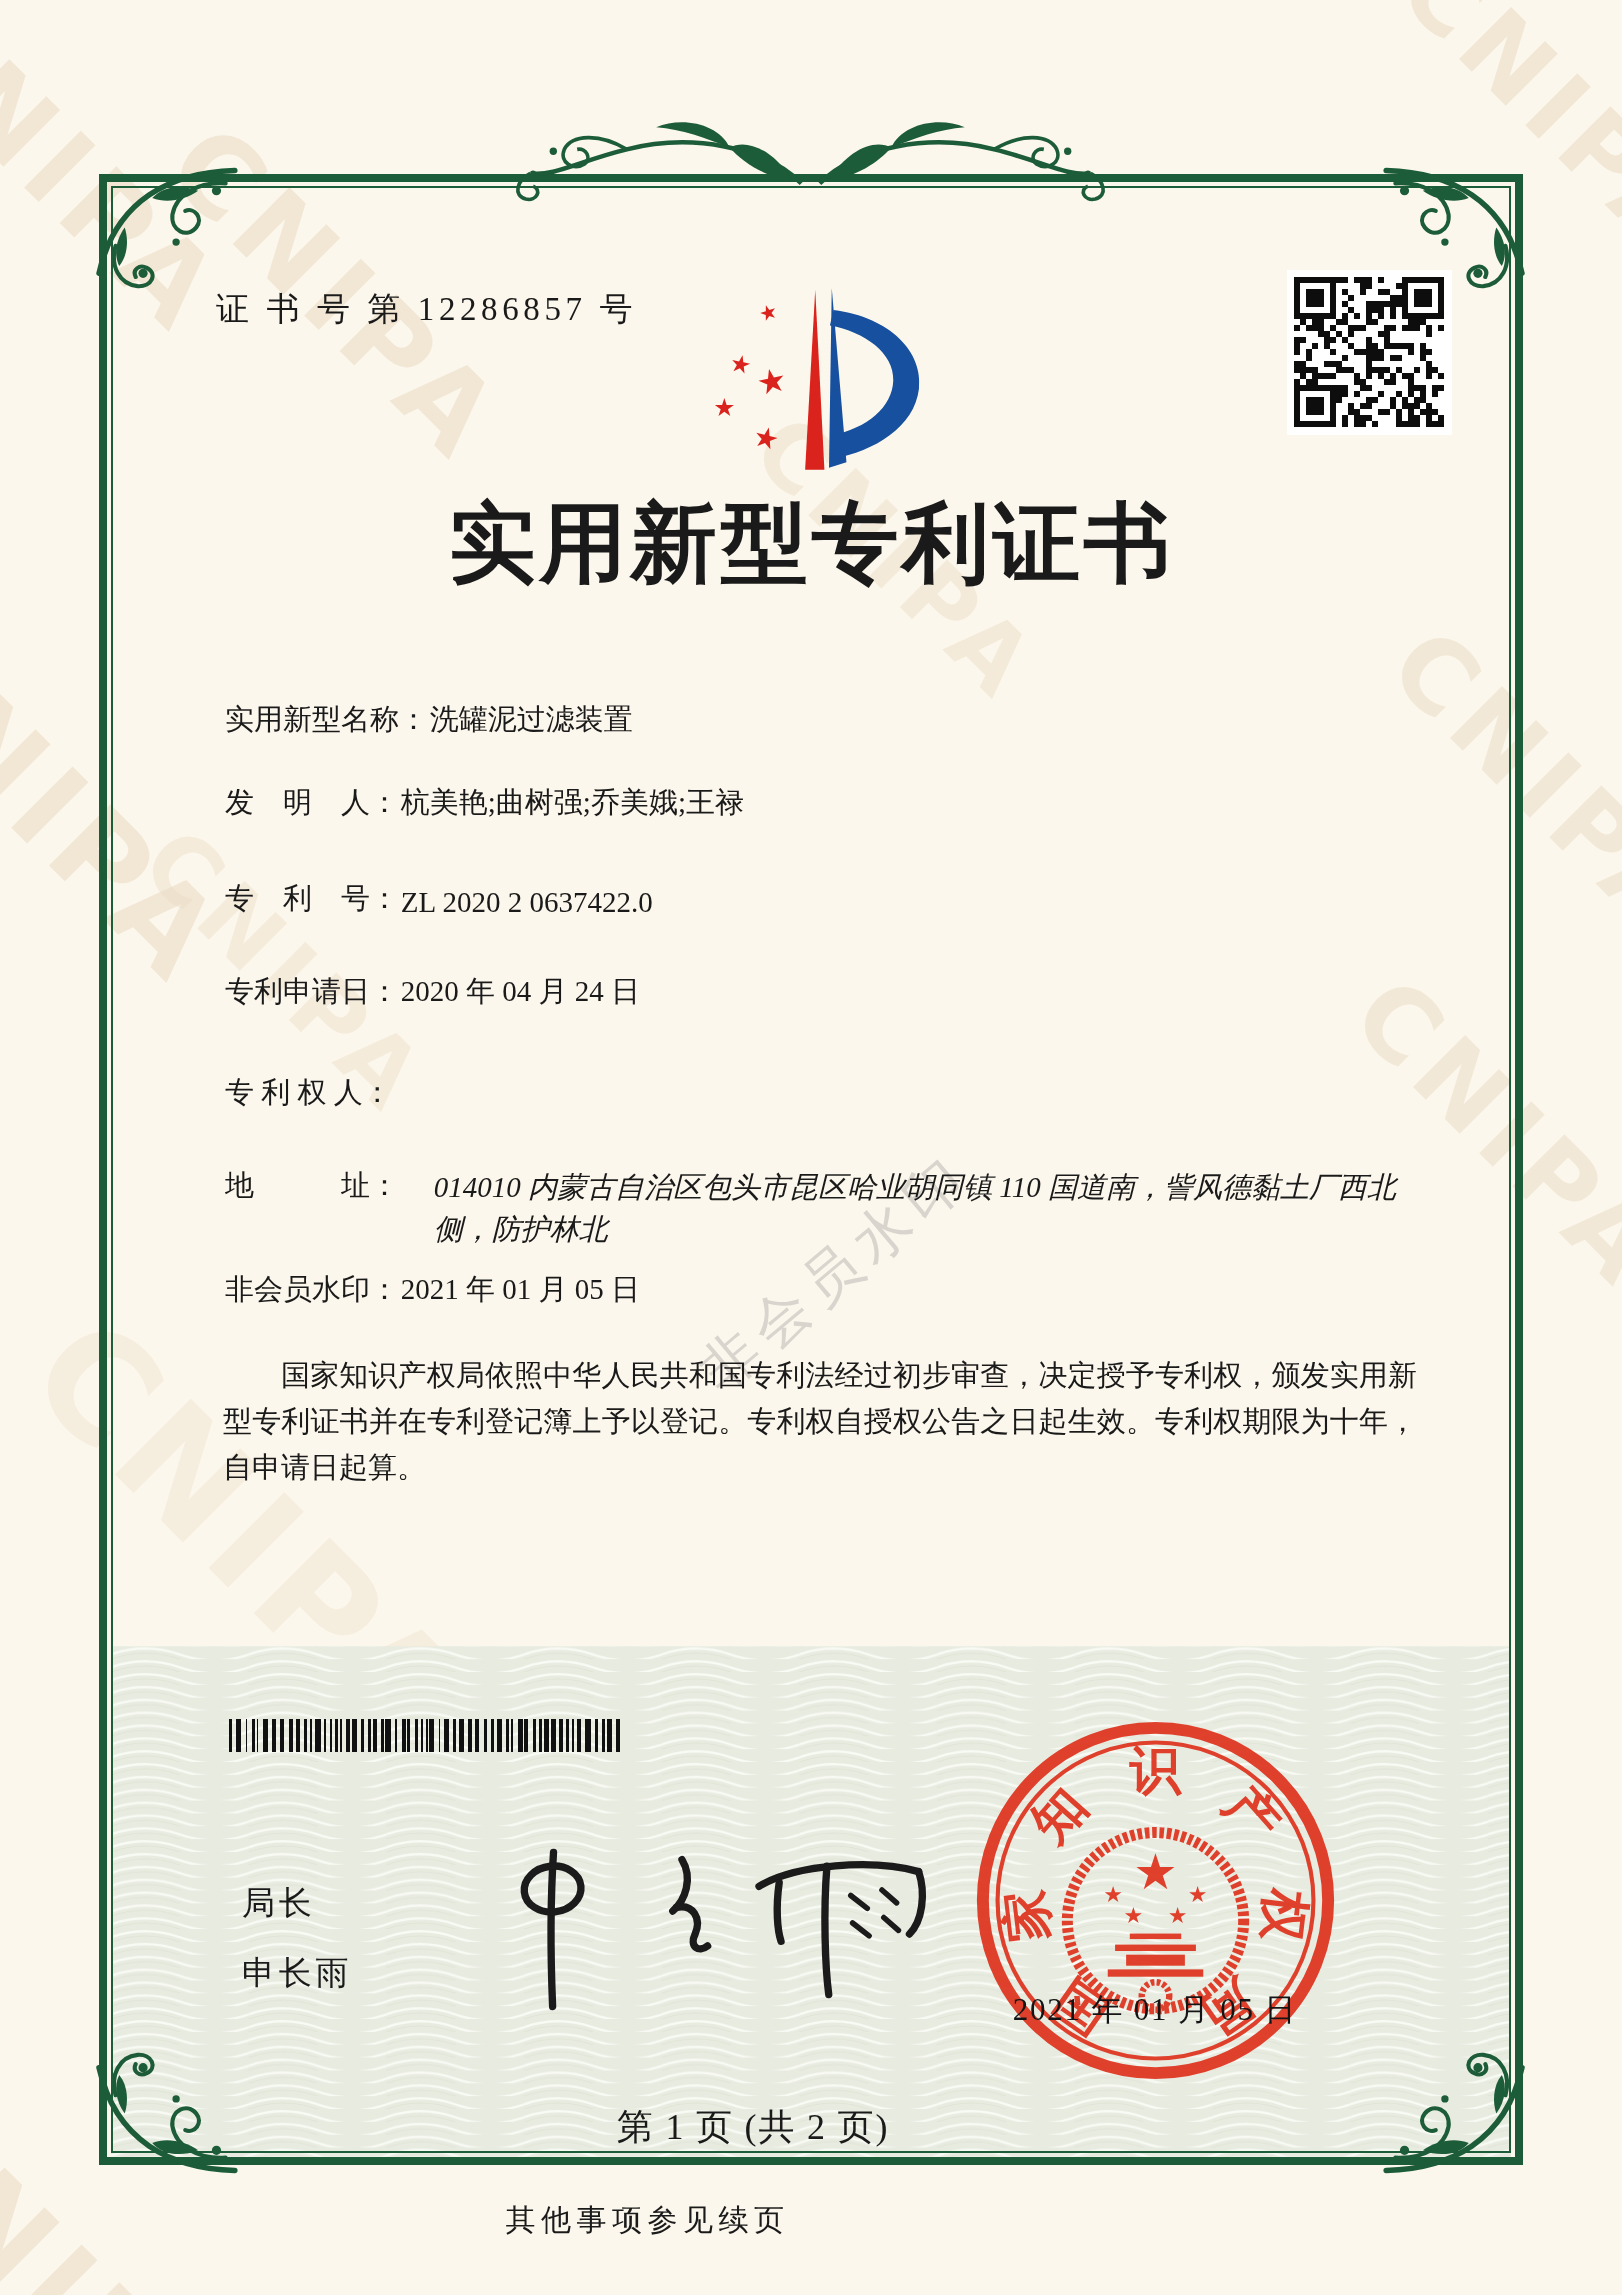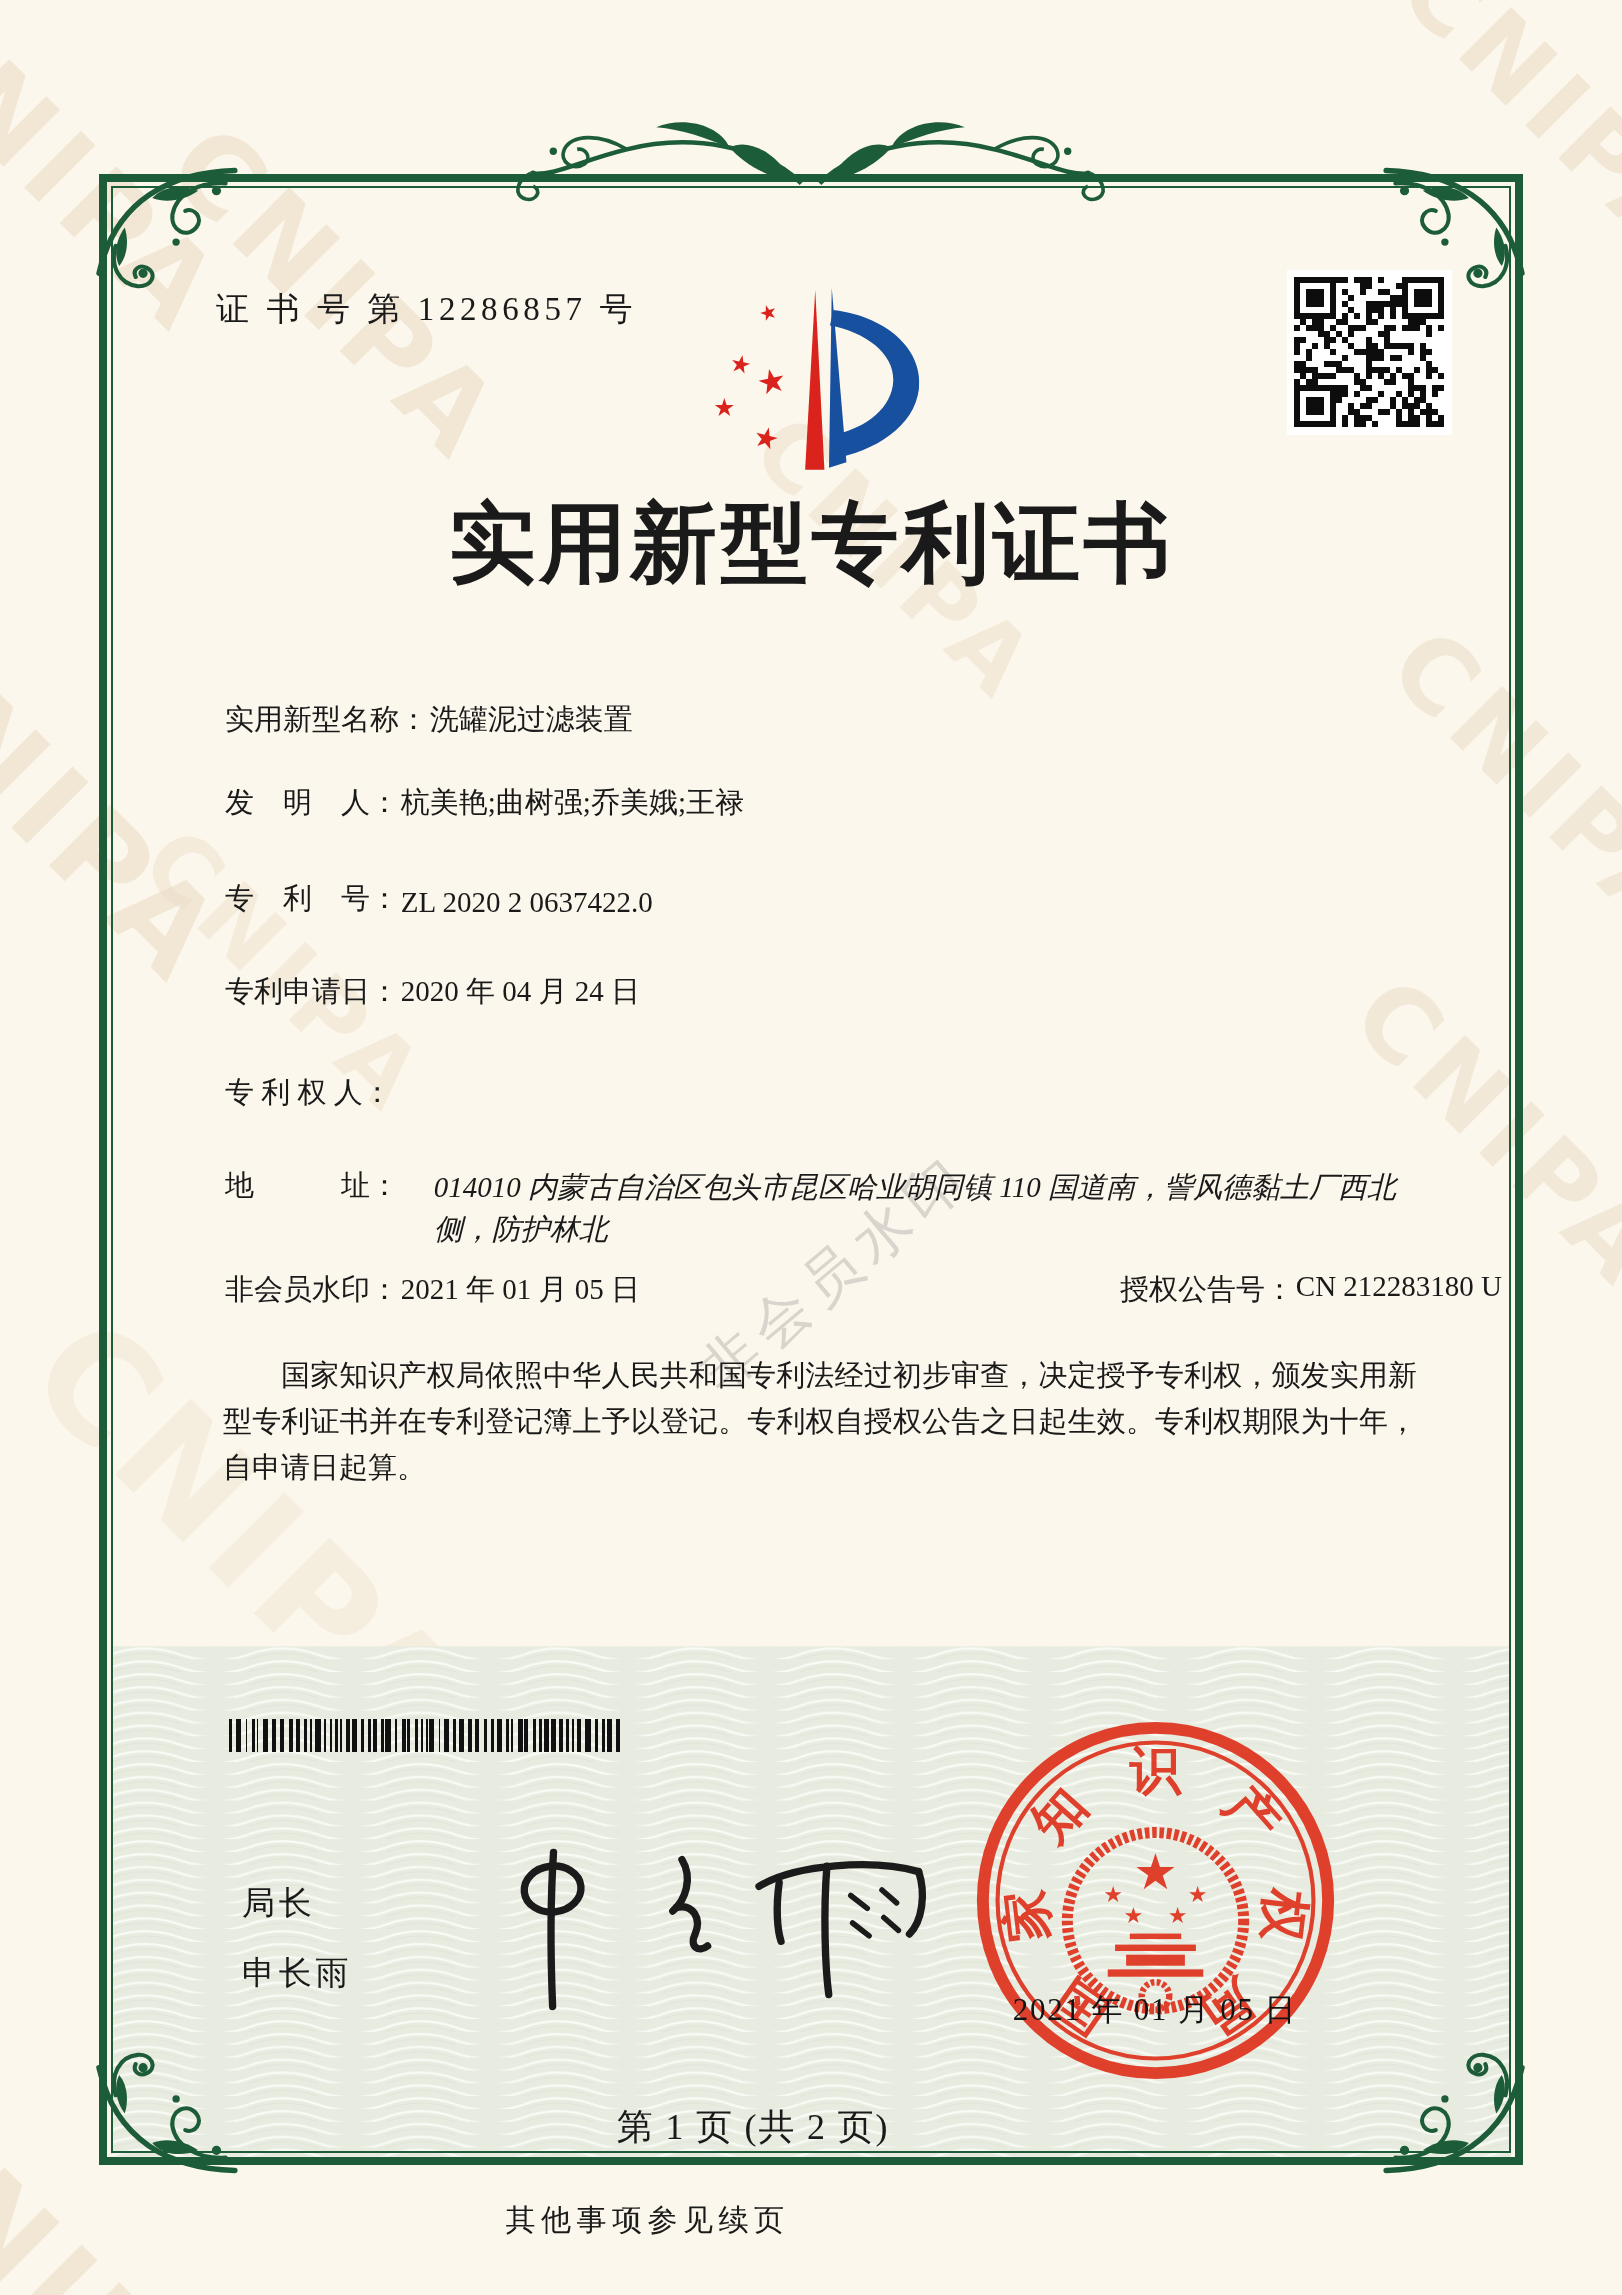--- a/index.html
+++ b/index.html
@@ -793,24 +793,20 @@
 <div class="row" style="top:1073px;gap:10px;">
   <span class="lbl">专 利 权 人：</span>
 </div>
 <div class="row row-address" style="top:1166px;">
   <span class="lbl">地　　　址：</span>
   <span class="val">014010 内蒙古自治区包头市昆区哈业胡同镇 110 国道南，訾风德黏土厂西北侧，防护林北</span>
 </div>
 <div class="row" style="top:1270px;width:1194px;">
   <span class="lbl">非会员水印：</span>
   <span class="val">2021 年 01 月 05 日</span>
-  <span class="grant2">
-    <span class="lbl">授权公告号：</span>
-    <span class="val">CN 212283180 U</span>
-  </span>
 </div>
 
 <div class="paras">
   <p>国家知识产权局依照中华人民共和国专利法经过初步审查，决定授予专利权，颁发实用新型专利证书并在专利登记簿上予以登记。专利权自授权公告之日起生效。专利权期限为十年，自申请日起算。</p>
 </div>
 
 <div id="barcode">
     <i style="width:2.8px"></i>
     <s style="width:4.6px"></s>
     <i style="width:4.6px"></i>

